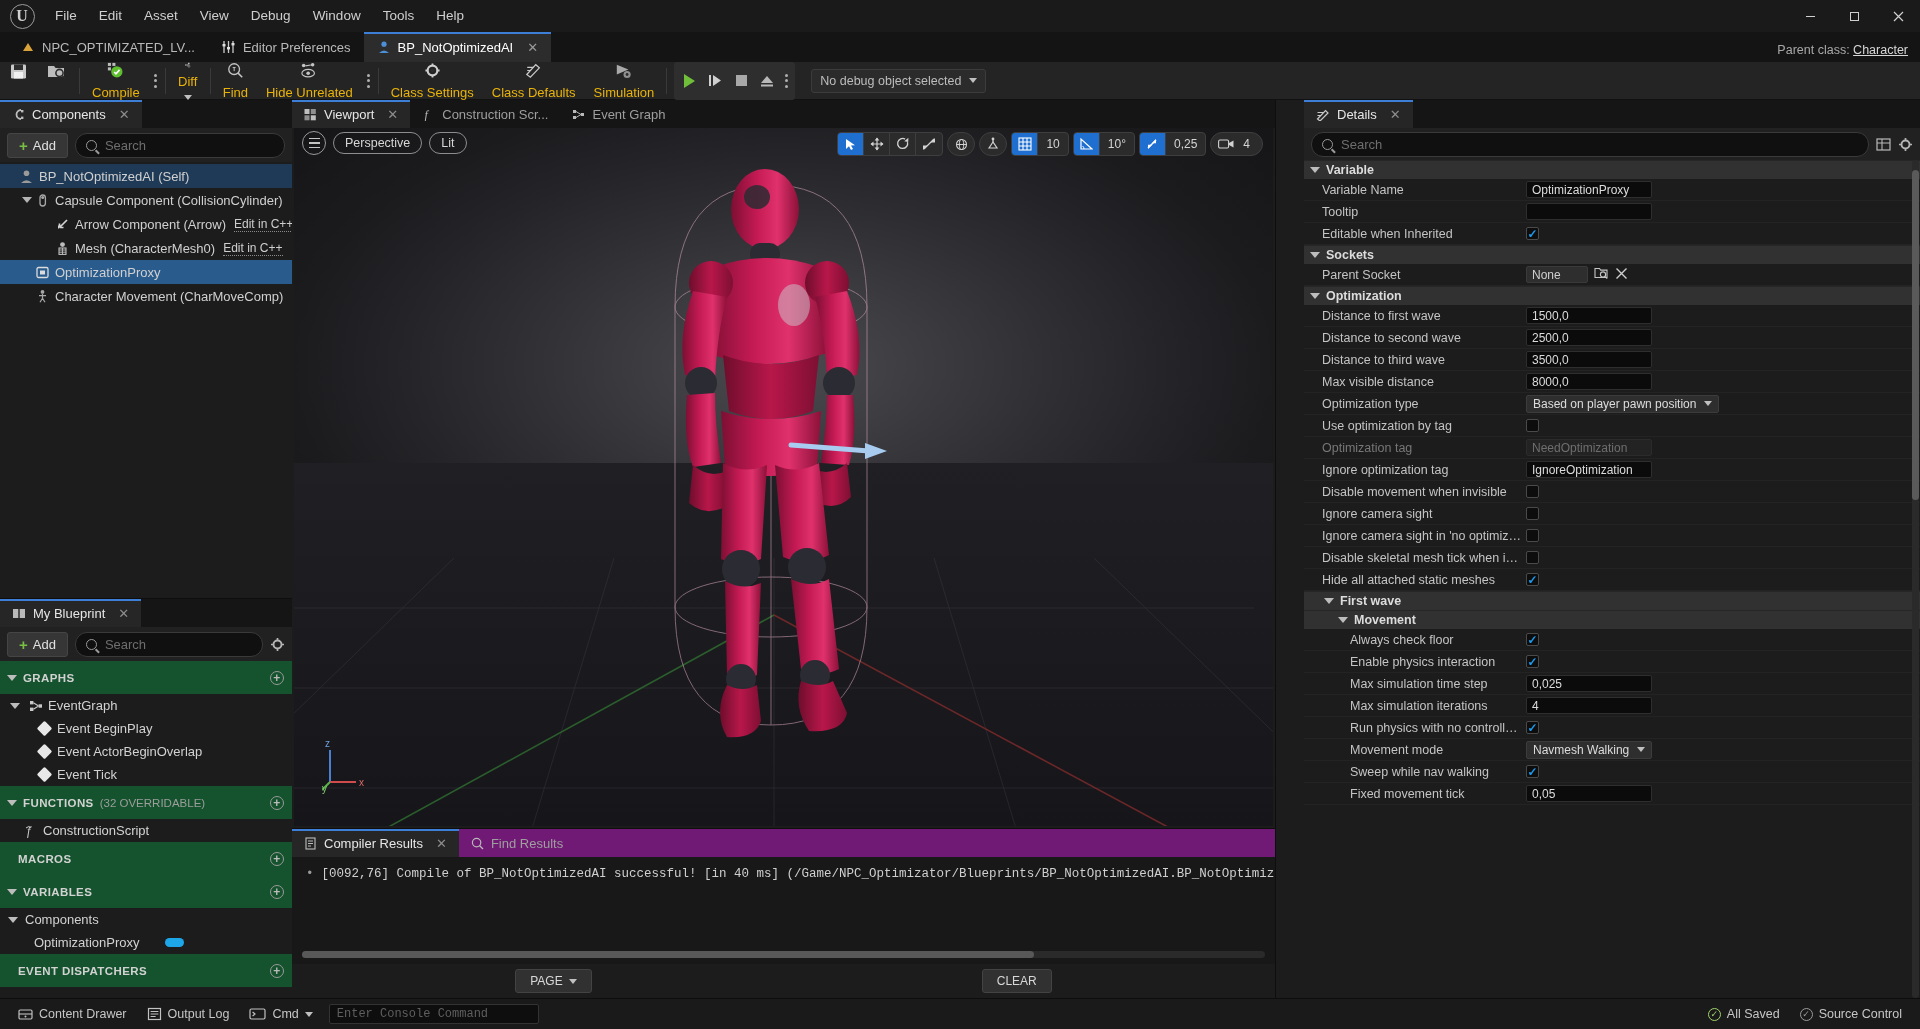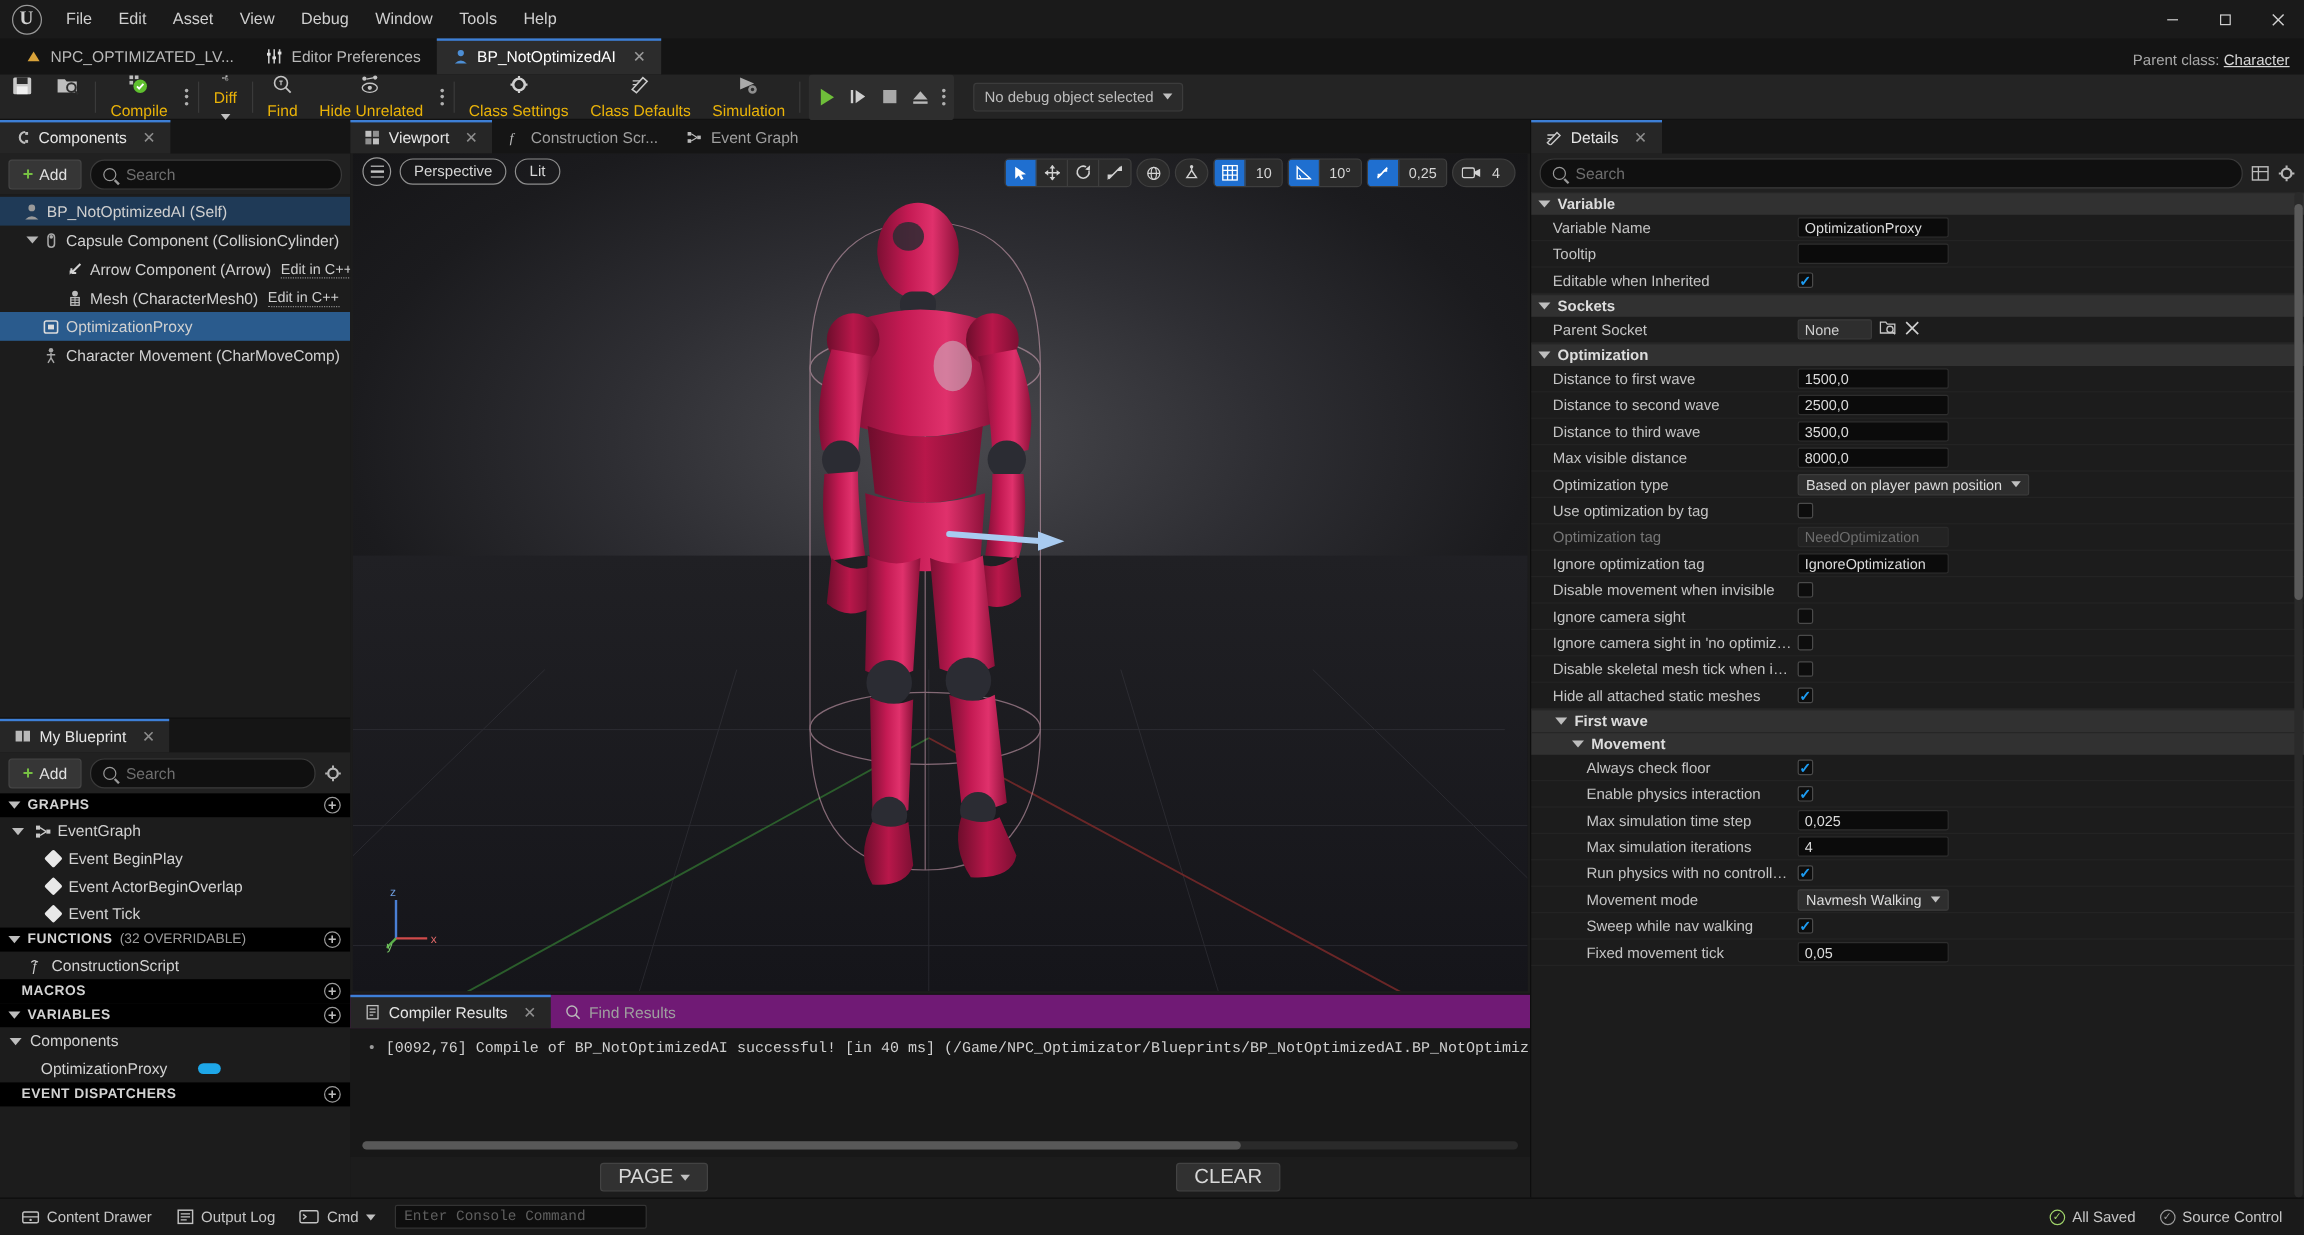--- a/index.html
+++ b/index.html
@@ -45,21 +45,21 @@
   .tri-right { width:0;height:0;border-left:11px solid #6fbf3a;border-top:7px solid transparent;border-bottom:7px solid transparent; }
   .debug-select {
     margin-left:16px; height:24px; min-width:175px; background:#2b2b2b; border:1px solid #3c3c3c; border-radius:3px;
     display:flex; align-items:center; justify-content:space-between; padding:0 8px; font-size:12.5px; color:#bdbdbd;
   }
 
   
   .body { flex:1 1 auto; display:flex; min-height:0; background:#1c1c1c; }
   .col-left { width:292px; flex:0 0 292px; display:flex; flex-direction:column; background:#1c1c1c; }
   .col-center { flex:1 1 auto; display:flex; flex-direction:column; min-width:0; background:#1c1c1c; }
-  .col-right { width:645px; flex:0 0 645px; display:flex; flex-direction:column; background:#1c1c1c; border-left:1px solid #0e0e0e; }
+  .col-right { width:645px; flex:0 0 645px; display:flex; flex-direction:column; background:#1c1c1c; border-left:1px solid #0e0e0e;padding-left:28px; }
 
   
   .panel-tabs { height:28px; background:#151515; display:flex; align-items:stretch; flex:0 0 28px; }
   .ptab { display:flex; align-items:center; gap:7px; padding:0 12px; font-size:13px; color:#9f9f9f; position:relative; }
   .ptab.active { background:#262626; color:#e6e6e6; }
   .ptab.active::before { content:""; position:absolute; left:0; right:0; top:0; height:2px; background:#3d7fd6; }
   .ptab .x { margin-left:6px; color:#8d8d8d; font-size:13px; }
 
   
   .addrow { height:34px; display:flex; align-items:center; gap:7px; padding:4px 7px; background:#212121; flex:0 0 34px; }
@@ -83,21 +83,21 @@
   .trow.sel-blue { background:#2a5b8d; }
   .trow .tw { width:14px; flex:0 0 14px; display:flex; align-items:center; justify-content:center; }
   .caret { width:0;height:0;border-left:5px solid transparent;border-right:5px solid transparent;border-top:6px solid #b4b4b4; }
   .ico { width:17px; flex:0 0 17px; display:flex; align-items:center; justify-content:center; margin-right:4px; }
   .editcpp { margin-left:8px; font-size:12px; color:#cfcfcf; border-bottom:1px dotted #8a8a8a; }
 
   
   .mbp { height:400px; flex:0 0 400px; display:flex; flex-direction:column; border-top:1px solid #0e0e0e; }
   .mbp-tree { flex:1 1 auto; overflow:hidden; }
   .sect {
-    height:20px; background:#000000; display:flex; align-items:center; gap:6px;
+    height:33px; background:#14532d; display:flex; align-items:center; gap:6px;
     font-size:11.5px; font-weight:bold; letter-spacing:.4px; color:#d2d2d2; padding-left:7px; position:relative;
   }
   .sect .cnt { font-weight:normal; color:#9d9d9d; letter-spacing:0; }
   .sect .plus-circle {
     position:absolute; right:8px; width:14px; height:14px; border-radius:50%; border:1.4px solid #9a9a9a;
     display:flex; align-items:center; justify-content:center; font-size:12px; color:#bbb; line-height:0;
   }
   .gitem { height:23px; display:flex; align-items:center; font-size:13px; color:#d2d2d2; }
   .diamond { width:11px; height:11px; background:#e8e8e8; transform:rotate(45deg); border-radius:1.5px; }
   .varpill { width:19px; height:9px; border-radius:5px; background:#1ea7e8; }
@@ -132,21 +132,21 @@
 
   
   .cr-wrap { height:170px; flex:0 0 170px; display:flex; flex-direction:column; background:#1c1c1c; border-top:1px solid #0e0e0e; }
   .cr-tabs { height:28px; background:#701a75; display:flex; flex:0 0 28px; }
   .cr-body { flex:1 1 auto; background:#181818; padding:10px 14px; font-family:"Liberation Mono", monospace; font-size:12.5px; color:#cfcfcf; overflow:hidden; position:relative; }
   .cr-line { display:flex; gap:8px; white-space:nowrap; }
   .cr-bul { color:#9a9a9a; }
   .hscroll { position:absolute; left:10px; right:10px; bottom:6px; height:7px; background:#2a2a2a; border-radius:4px; }
   .hscroll i { display:block; height:7px; width:76%; background:#585858; border-radius:4px; }
   .cr-foot { height:34px; flex:0 0 34px; display:flex; align-items:center; justify-content:center; gap:390px; background:#1c1c1c; }
-  .foot-btn { height:24px; min-width:64px; padding:0 14px; background:#313131; border:1px solid #434343; border-radius:3px; font-size:17px; color:#d8d8d8; display:flex; align-items:center; justify-content:center; gap:6px; }
+  .foot-btn { height:24px; min-width:64px; padding:0 14px; background:#313131; border:1px solid #434343; border-radius:3px; font-size:12px; color:#d8d8d8; display:flex; align-items:center; justify-content:center; gap:6px; }
 
   
   .det-search { height:32px; display:flex; align-items:center; gap:7px; padding:4px 7px; background:#212121; flex:0 0 32px; }
   .det-list { flex:1 1 auto; overflow:hidden; position:relative; }
   .cat {
     height:19px; background:#313131; display:flex; align-items:center; gap:6px; font-size:12.5px; font-weight:bold;
     color:#dcdcdc; padding-left:6px; border-top:1px solid #262626;
   }
   .cat.ind1 { padding-left:20px; }
   .cat.ind2 { padding-left:34px; }

